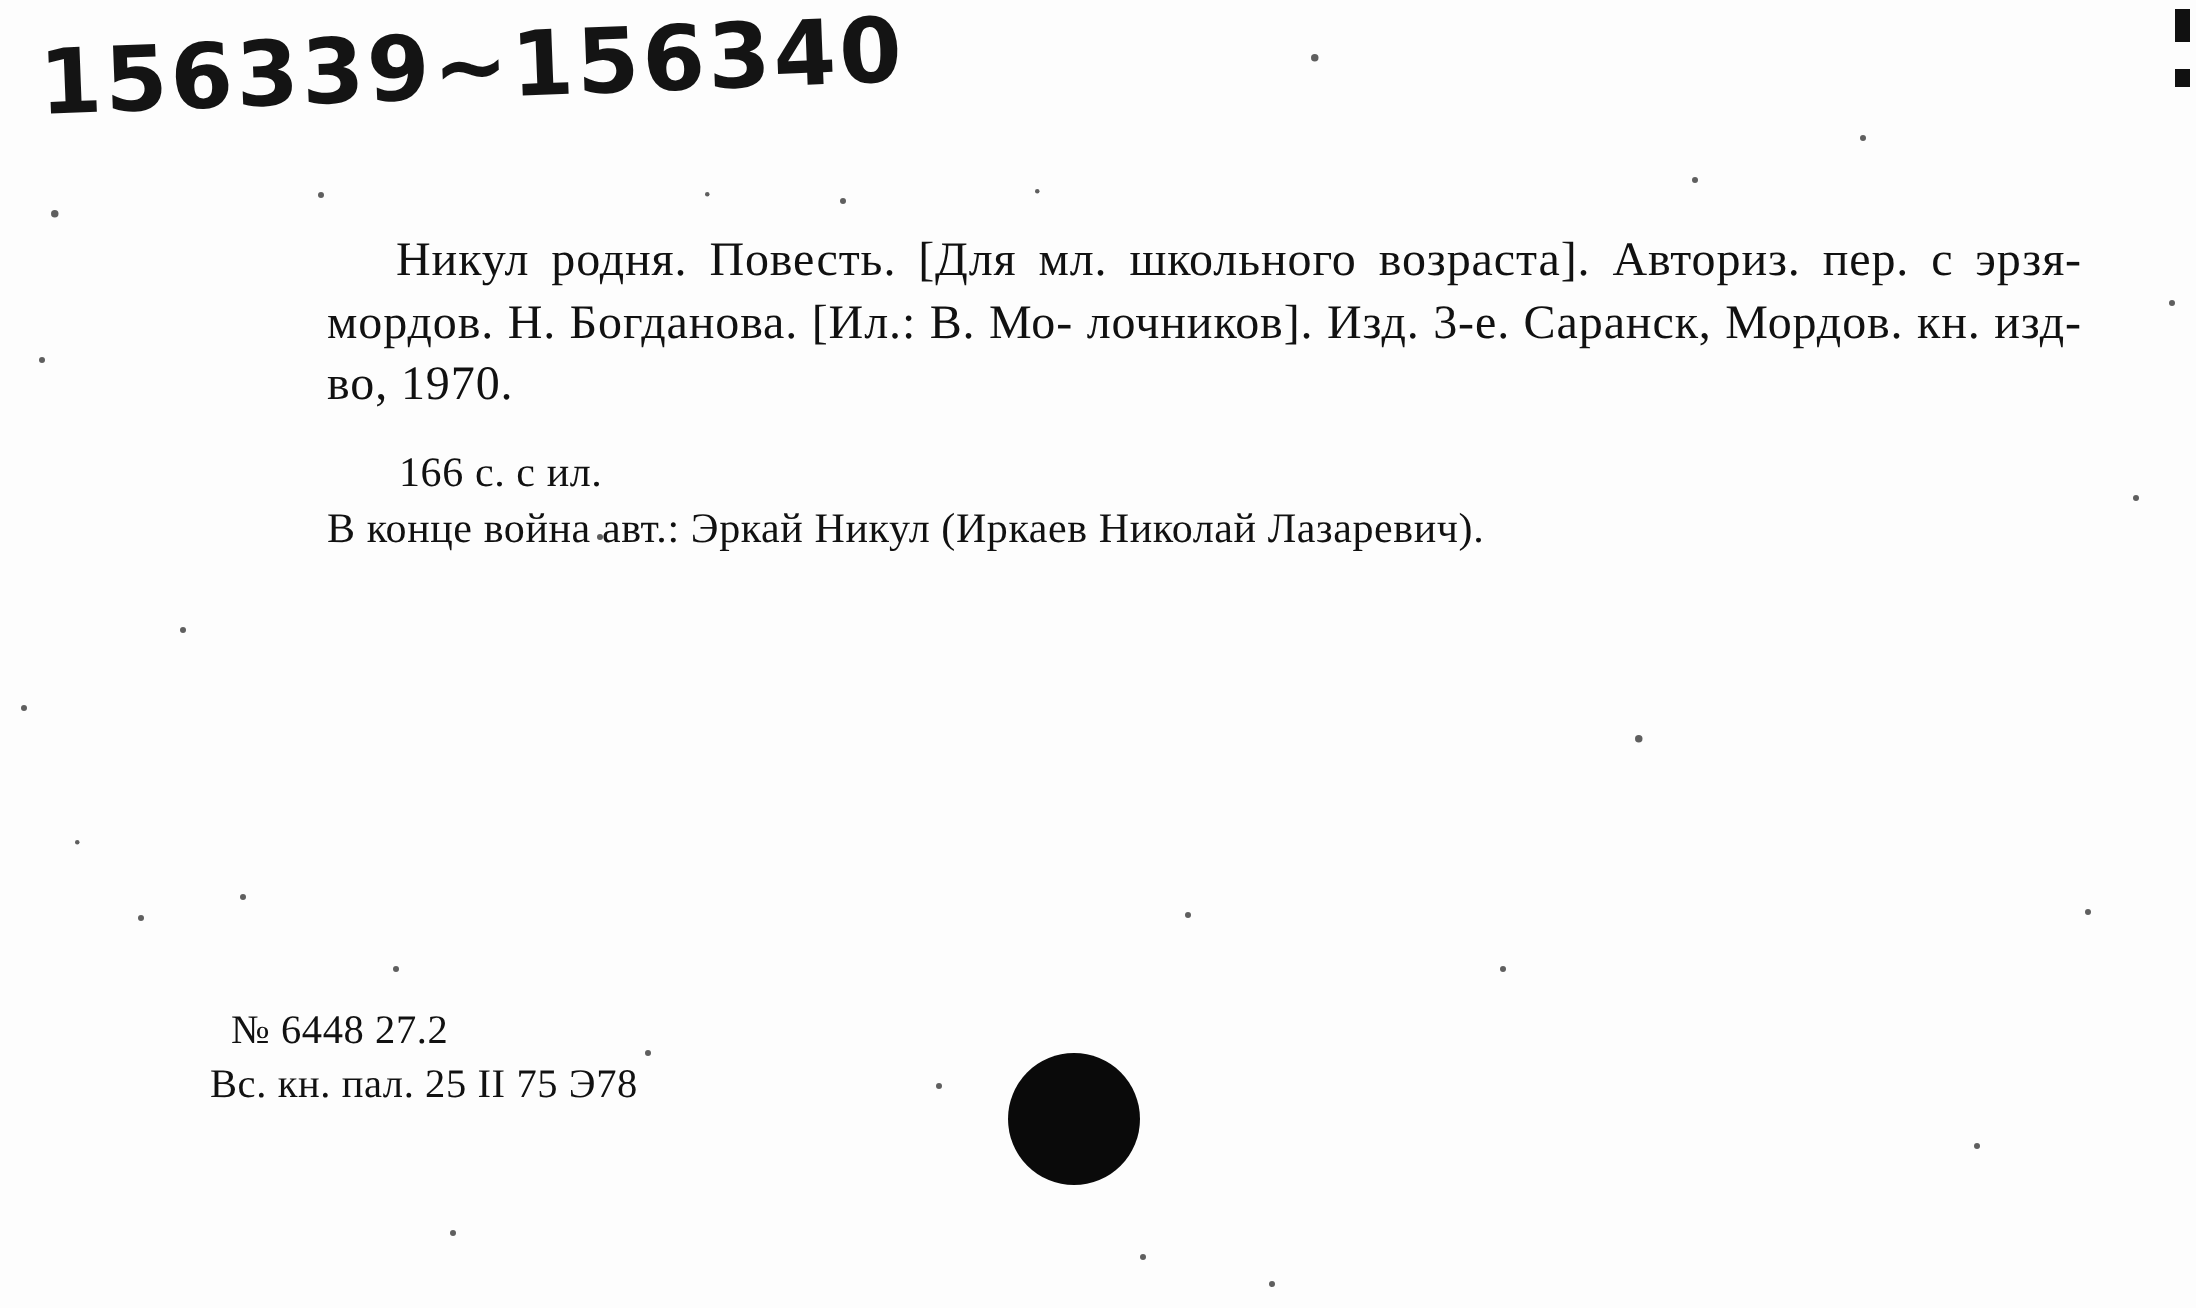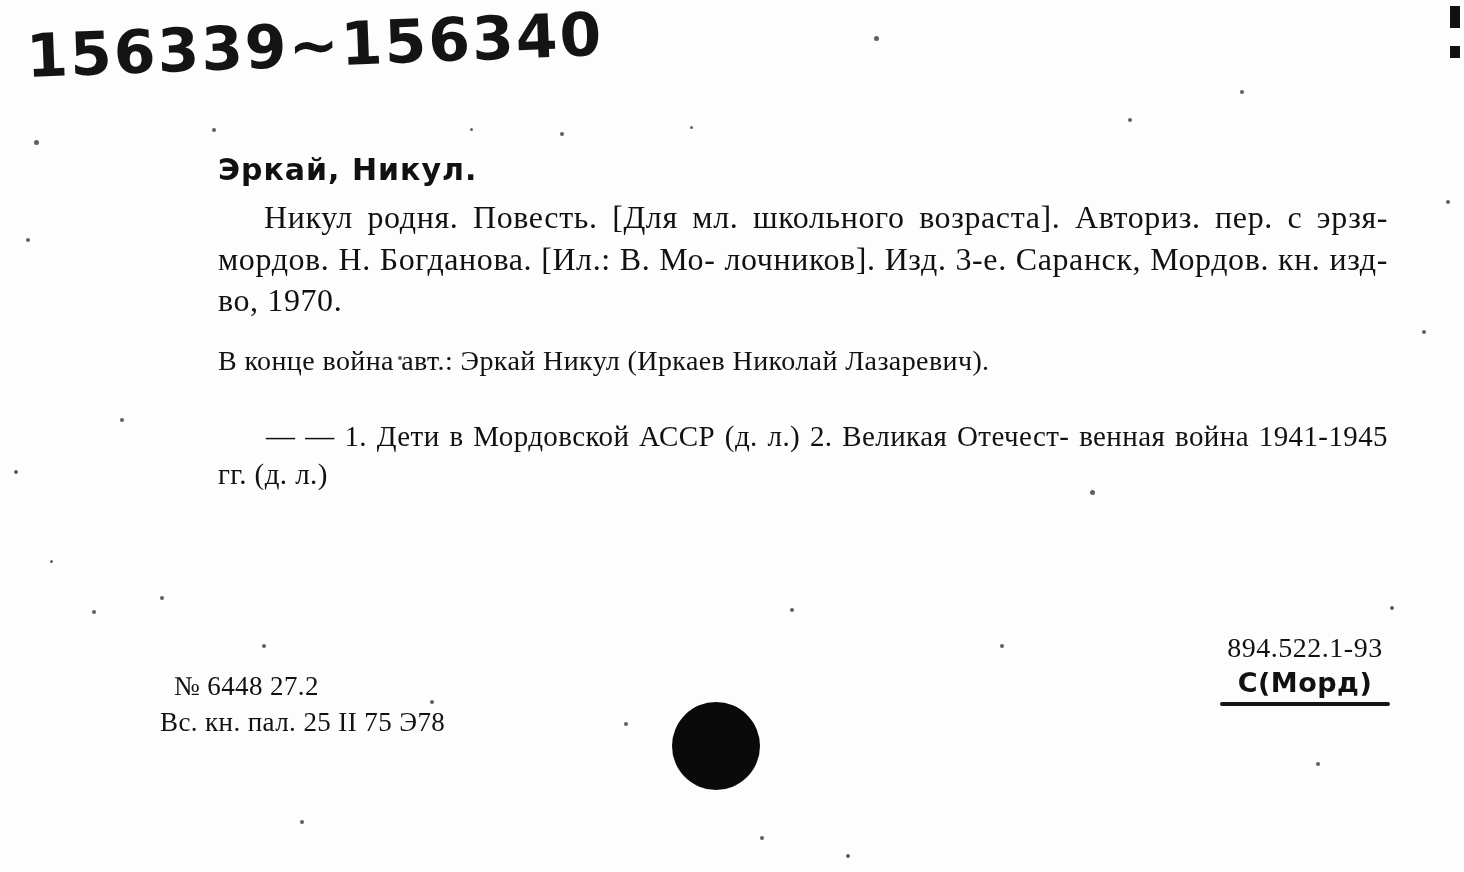--- a/index.html
+++ b/index.html
@@ -102,21 +102,21 @@
     width: 170px;
     height: 4px;
     background: #141414;
     margin: 2px auto 0;
     border-radius: 2px;
   }
 
   
   #control {
     position: absolute;
-    left: 112px;
+    left: 92px;
     top: 668px;
     font-size: 27px;
     line-height: 1.35;
     letter-spacing: .4px;
     white-space: nowrap;
   }
   #control .l1 { margin-left: 62px; }
   #control .l3 { margin-left: 48px; }
 
   
@@ -142,44 +142,35 @@
 <body>
 
 <div id="card">
 
   <div id="handwriting">156339~156340</div>
 
   <div class="edge-mark" style="top:6px;height:22px;"></div>
   <div class="edge-mark" style="top:46px;height:12px;"></div>
 
   <div id="entry">
-    <div class="author">Эркай, Никул.</div>
 
     <div class="title-block">
       <span class="indent"></span><span>Никул родня. Повесть. [Для мл. школьного возраста].</span>
       <span>Авториз. пер. с эрзя-мордов. Н. Богданова.  [Ил.: В. Мо-</span>
       <span>лочников]. Изд. 3-е.    Саранск,  Мордов.  кн.  изд-во,</span>
       <span>1970.</span>
     </div>
 
     <div class="collation">
+      <div class="line1">166 с. с ил.</div>
       <div>В конце война авт.: Эркай Никул (Иркаев Николай Лазаревич).</div>
     </div>
 
-    <div class="tracing">
-      <span class="indent"></span><span>— — 1. Дети в Мордовской АССР  (д. л.) 2. Великая Отечест-</span>
-      <span>венная война 1941-1945 гг. (д. л.)</span>
-    </div>
   </div>
 
-  <div id="classification">
-    <div>894.522.1-93</div>
-    <div class="cutter">С(Морд)</div>
-    <div class="rule"></div>
-  </div>
 
   <div id="control">
     <div class="l1">№ 6448   27.2</div>
     <div class="l3">Вс. кн. пал. 25 II 75 Э78</div>
   </div>
 
   <div id="hole"></div>
 
   <div class="speck" style="left:34px;  top:140px; width:5px;  height:5px;"></div>
   <div class="speck" style="left:26px;  top:238px; width:4px;  height:4px;"></div>

